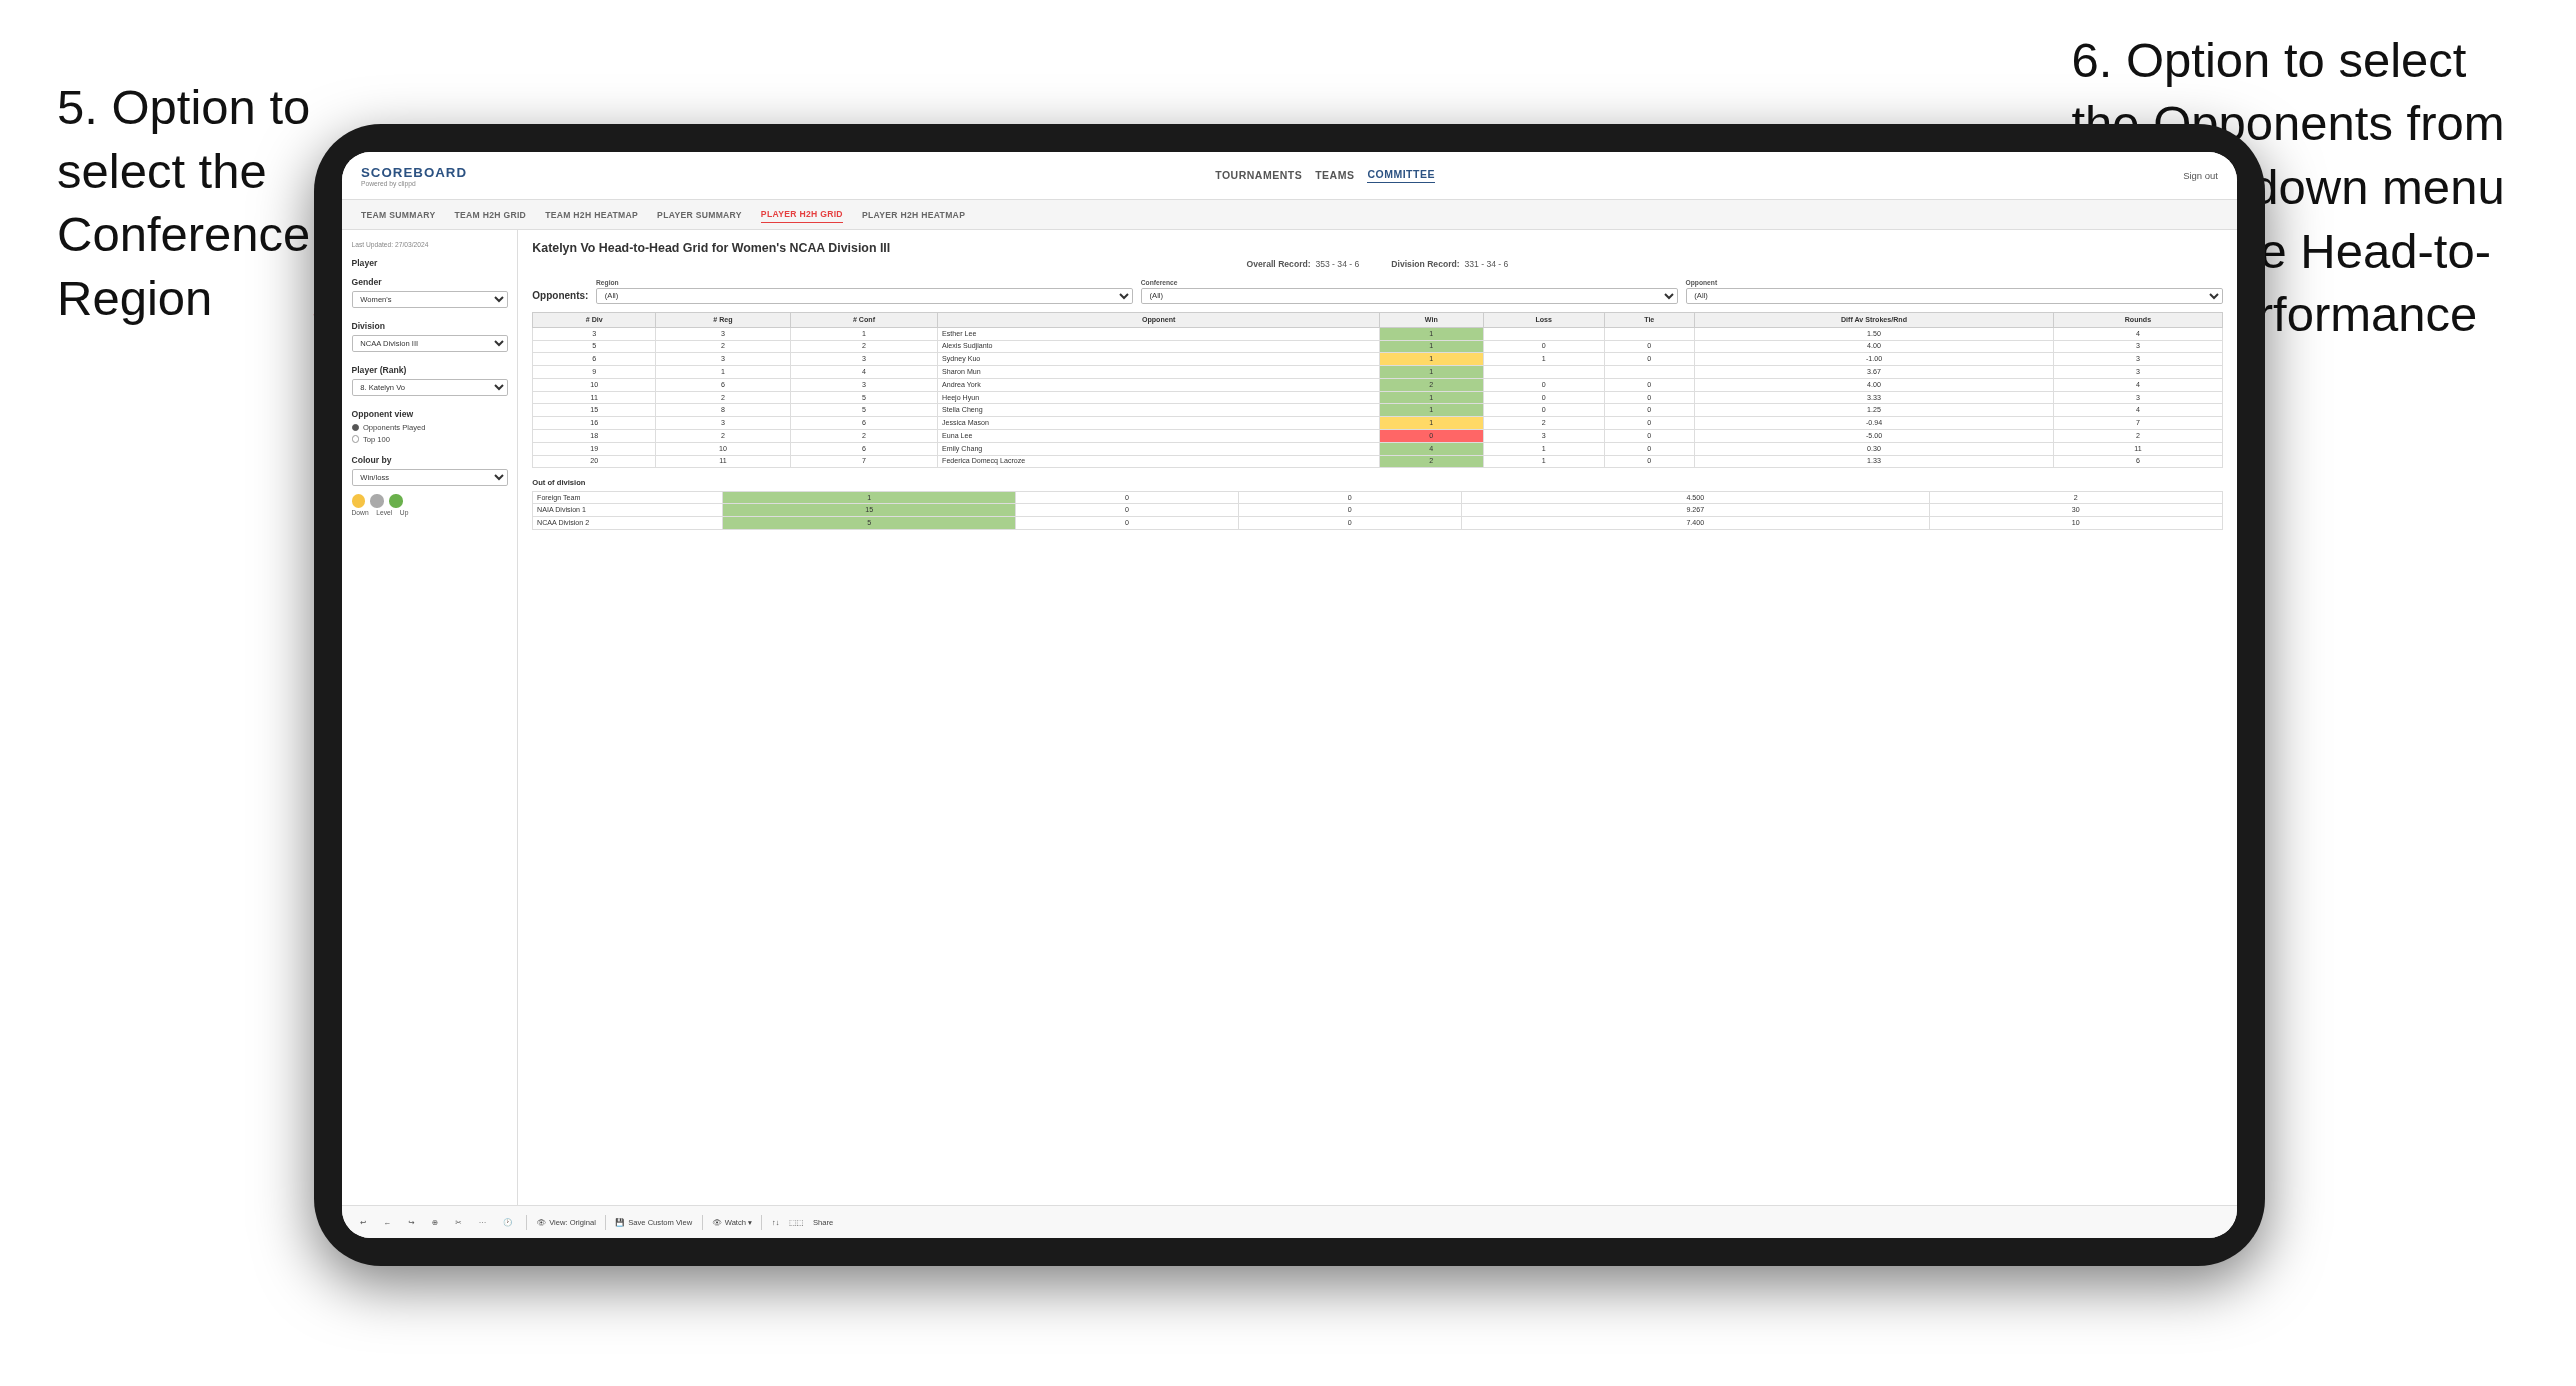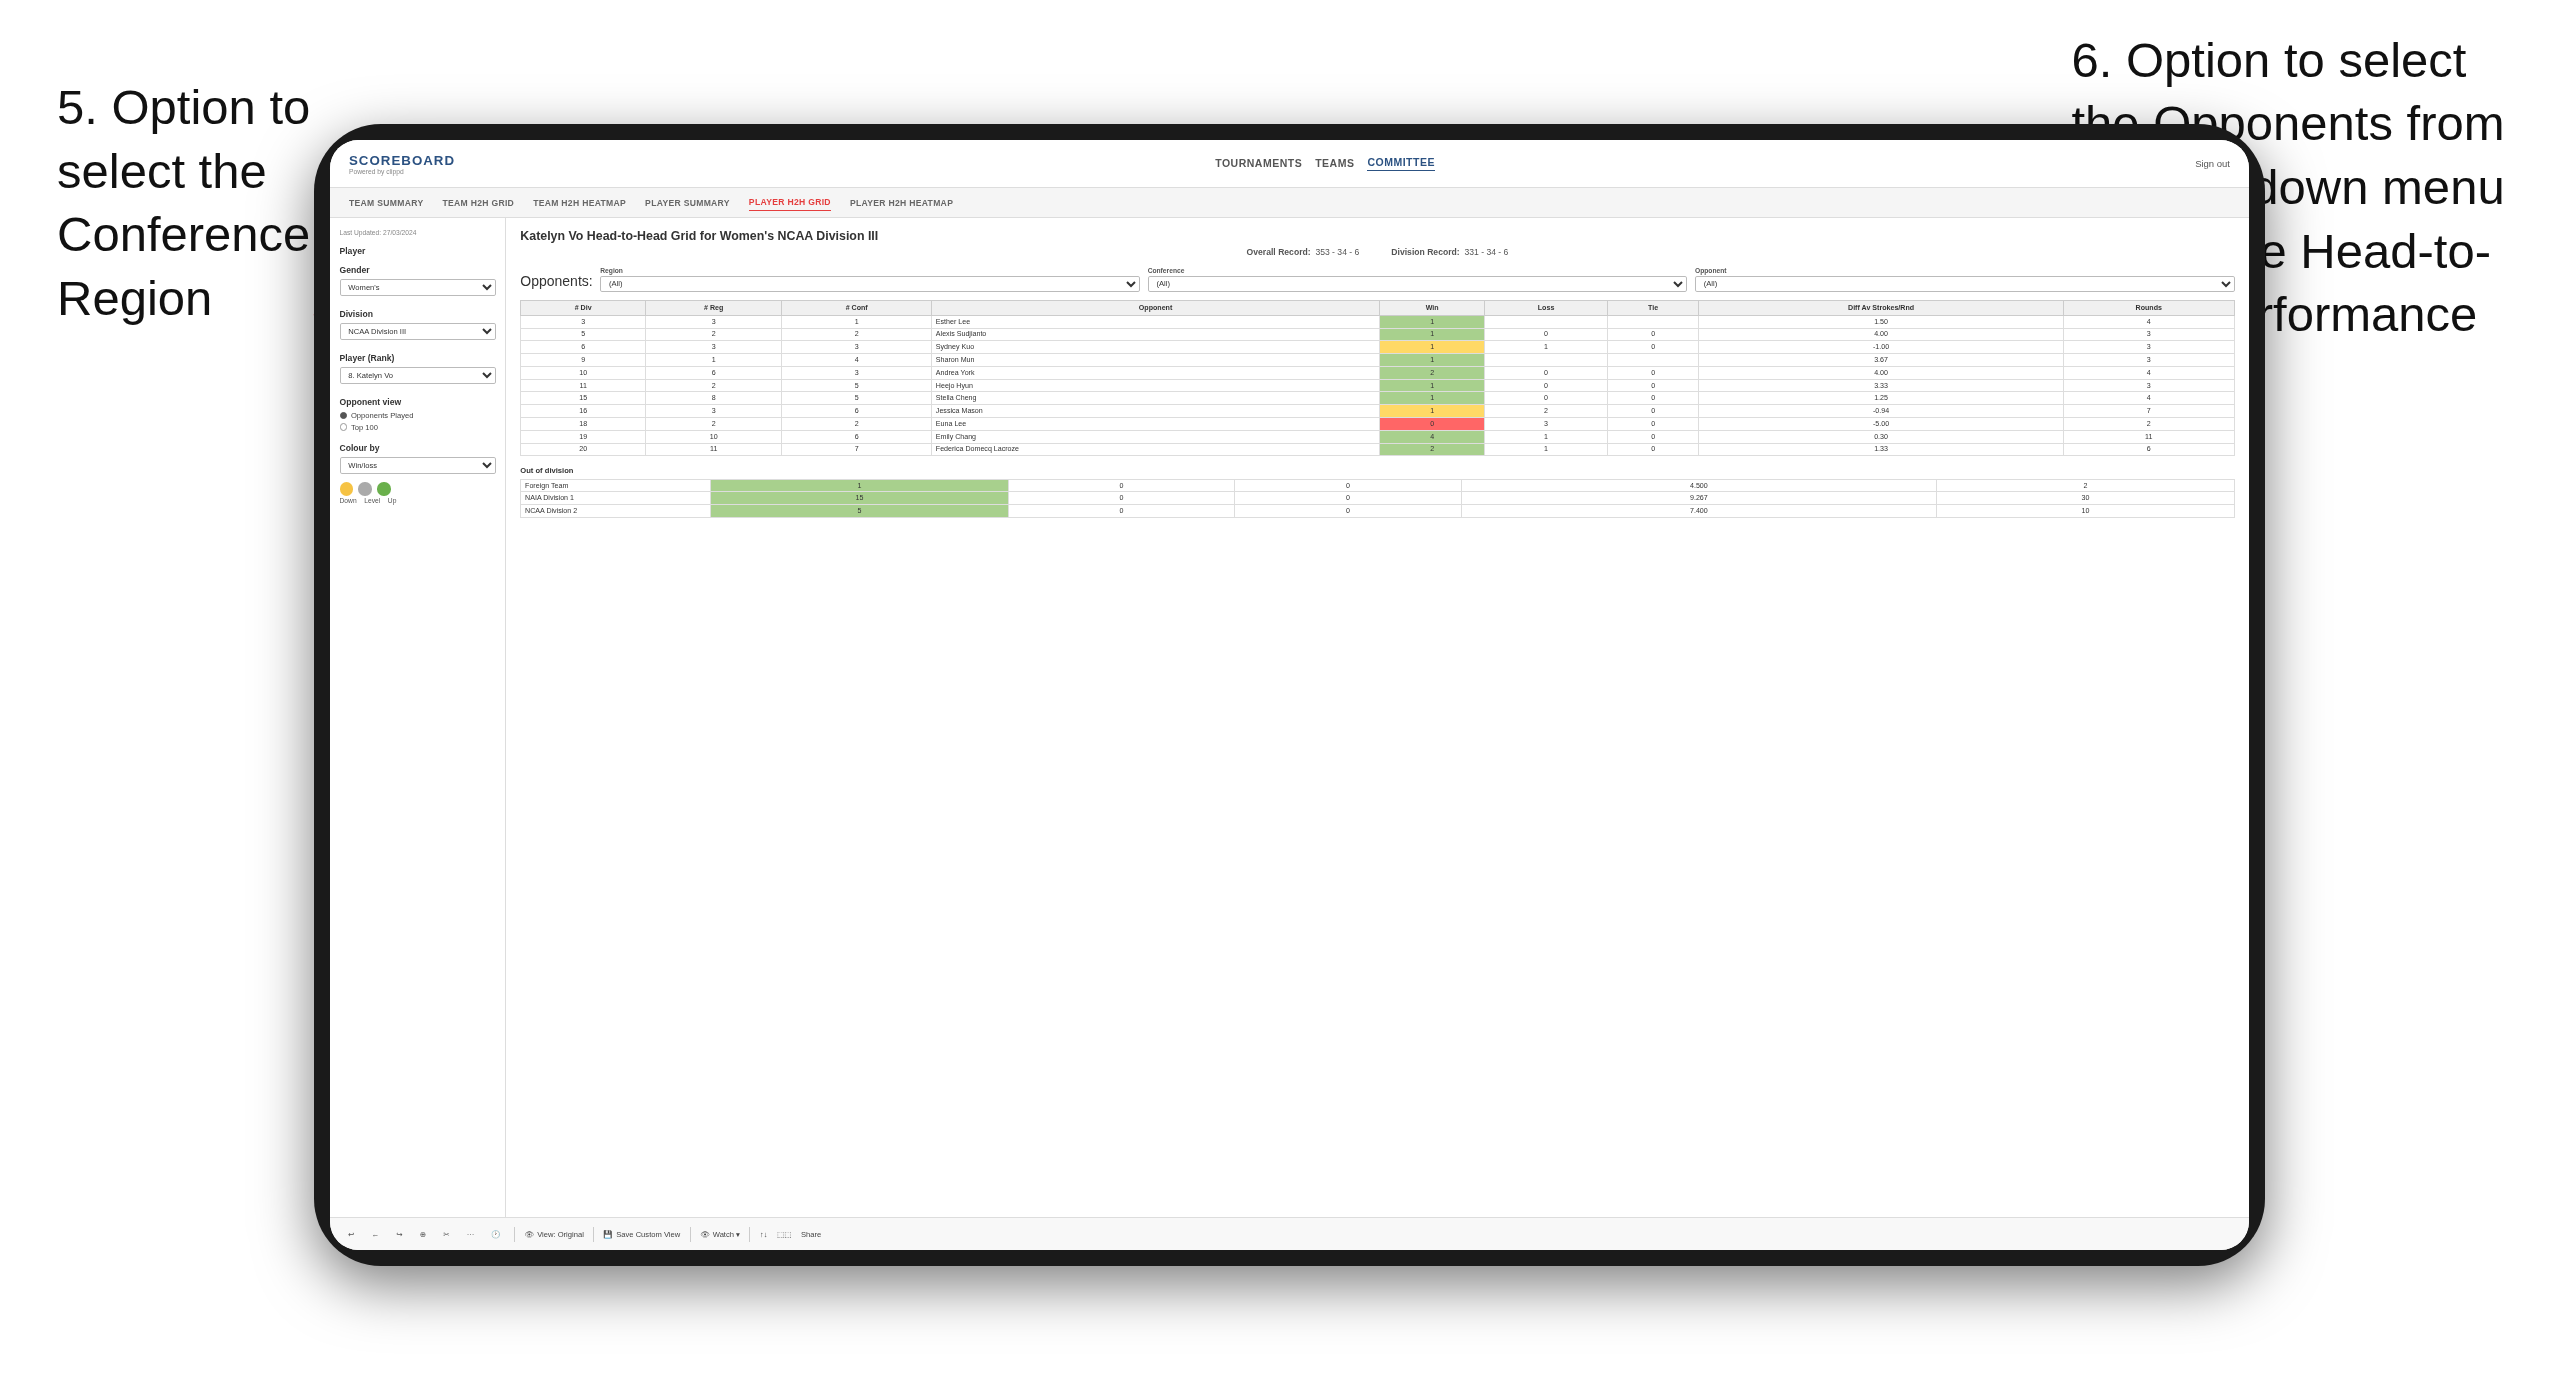--- a/index.html
+++ b/index.html
@@ -36,21 +36,21 @@
     
     .tablet {
       position: absolute;
       left: 314px;
       top: 124px;
       width: 1951px;
       height: 1142px;
       background: #1a1a1a;
       border-radius: 67px;
       box-shadow: 0 19px 57px rgba(0,0,0,0.5);
-      padding: 16px;
+      padding: 28px;
     }
 
     .tablet-screen {
       width: 100%;
       height: 100%;
       background: #ffffff;
       border-radius: 28.5px;
       overflow: hidden;
       display: flex;
       flex-direction: column;
@@ -284,22 +284,22 @@
       width: 100%;
       font-size: 7.6px;
       padding: 1.9px 3.8px;
       border: 1px solid #bbb;
       border-radius: 1.9px;
       background: #fff;
       color: #333;
     }
 
     .opponents-label {
-      font-size: 14px;
-      font-weight: 400;
+      font-size: 10px;
+      font-weight: 700;
       color: #333;
       align-self: flex-end;
       margin-bottom: 2.9px;
     }
 
     
     .data-table {
       width: 100%;
       border-collapse: collapse;
       font-size: 7.6px;

